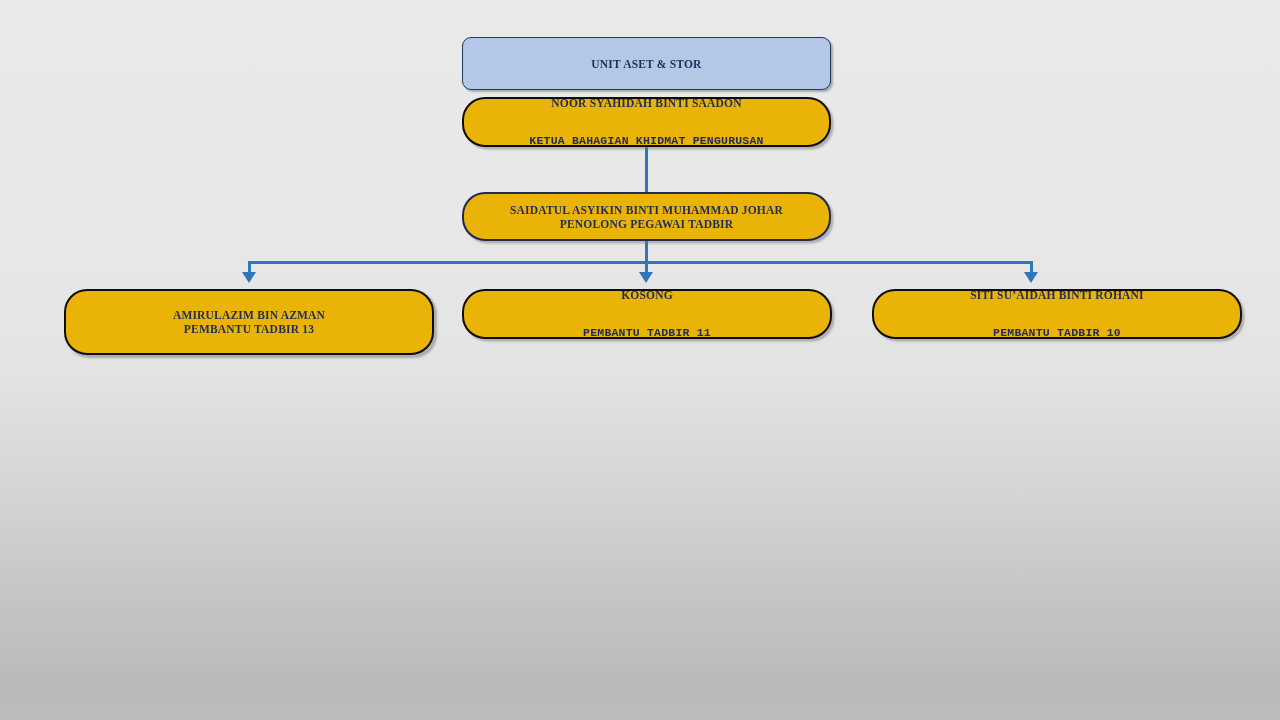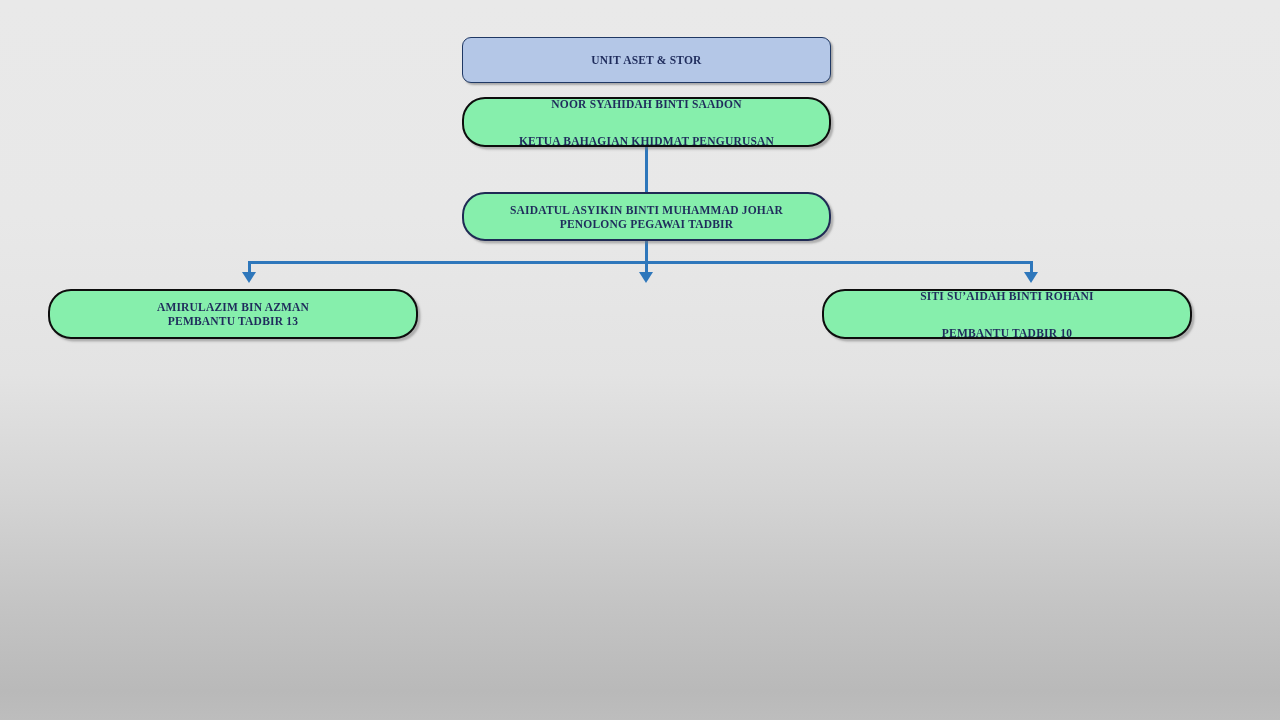--- a/index.html
+++ b/index.html
@@ -33,21 +33,21 @@
     position: absolute;
     box-sizing: border-box;
     display: flex;
     flex-direction: column;
     align-items: center;
     justify-content: center;
     text-align: center;
     color: #1f2c5c;
     font-weight: bold;
     letter-spacing: 0.2px;
-    background: #86efac;
+    background: #eab308;
     border-radius: 23px;
     z-index: 3;
   }
 
   .node .line {
     display: block;
     white-space: nowrap;
   }
 
   
@@ -67,21 +67,21 @@
   }
 
   .node-navy {
     border: 2.6px solid #1f2a54;
     box-shadow: 2.5px 2.5px 2px rgba(120,120,120,0.5);
     font-size: 11.5px;
     font-family: Liberation Serif, serif;
   }
 
   
-  .spacing-wide .line + .line { margin-top: 25px; }
+  .spacing-wide .line + .line { margin-top: 25px; font-family: Liberation Mono, monospace; }
   .spacing-tight .line + .line { margin-top: 2px; }
 
   
   .conn {
     position: absolute;
     background: #2e77bb;
     z-index: 1;
   }
   .conn-v { width: 3px; }
   .conn-h { height: 3px; }
@@ -94,21 +94,21 @@
     border-right: 7px solid transparent;
     border-top: 11px solid #2e77bb;
     z-index: 2;
   }
 </style>
 </head>
 <body>
 
 <div id="chart-canvas">
 
-  <div class="node node-unit" style="left:462px; top:37px; width:369px; height:46px;">
+  <div class="node node-unit" style="left:462px; top:37px; width:369px; height:53px;">
     <span class="line">UNIT ASET &amp; STOR</span>
   </div>
 
   <div class="node node-black spacing-wide" style="left:462px; top:97px; width:369px; height:50px;">
     <span class="line">NOOR SYAHIDAH BINTI SAADON</span>
     <span class="line">KETUA BAHAGIAN KHIDMAT PENGURUSAN</span>
   </div>
 
   <div class="conn conn-v" style="left:645px; top:147px; height:45px;"></div>
 
@@ -123,24 +123,28 @@
 
   <div class="conn conn-v" style="left:248px; top:261px; height:15px;"></div>
   <div class="arrow-down" style="left:242px; top:272px;"></div>
 
   <div class="conn conn-v" style="left:645px; top:261px; height:15px;"></div>
   <div class="arrow-down" style="left:639px; top:272px;"></div>
 
   <div class="conn conn-v" style="left:1030px; top:261px; height:15px;"></div>
   <div class="arrow-down" style="left:1024px; top:272px;"></div>
 
-  <div class="node node-black spacing-tight" style="left:48px; top:289px; width:370px; height:50px;">
+  <div class="node node-black spacing-tight" style="left:64px; top:289px; width:370px; height:66px;">
     <span class="line">AMIRULAZIM BIN AZMAN</span>
     <span class="line">PEMBANTU TADBIR 13</span>
   </div>
 
+  <div class="node node-black spacing-wide" style="left:462px; top:289px; width:370px; height:50px;">
+    <span class="line">KOSONG</span>
+    <span class="line">PEMBANTU TADBIR 11</span>
+  </div>
 
-  <div class="node node-black spacing-wide" style="left:822px; top:289px; width:370px; height:50px;">
+  <div class="node node-black spacing-wide" style="left:872px; top:289px; width:370px; height:50px;">
     <span class="line">SITI SU’AIDAH BINTI ROHANI</span>
     <span class="line">PEMBANTU TADBIR 10</span>
   </div>
 
 </div>
 
 </body></html>

